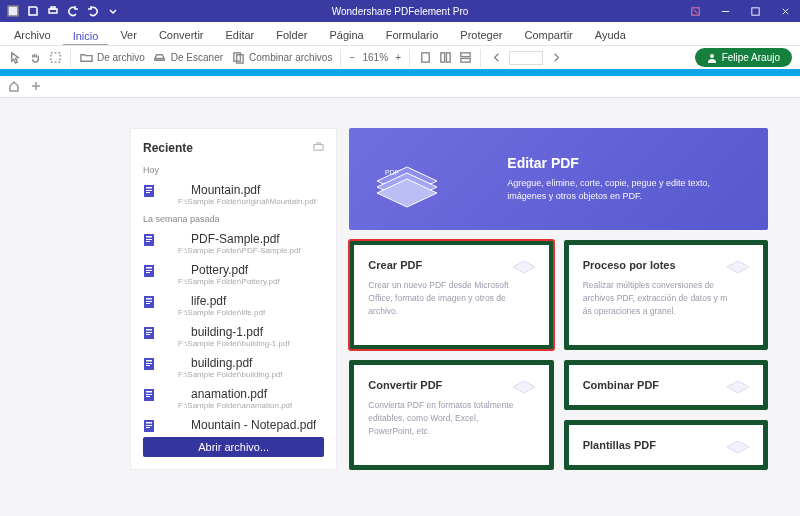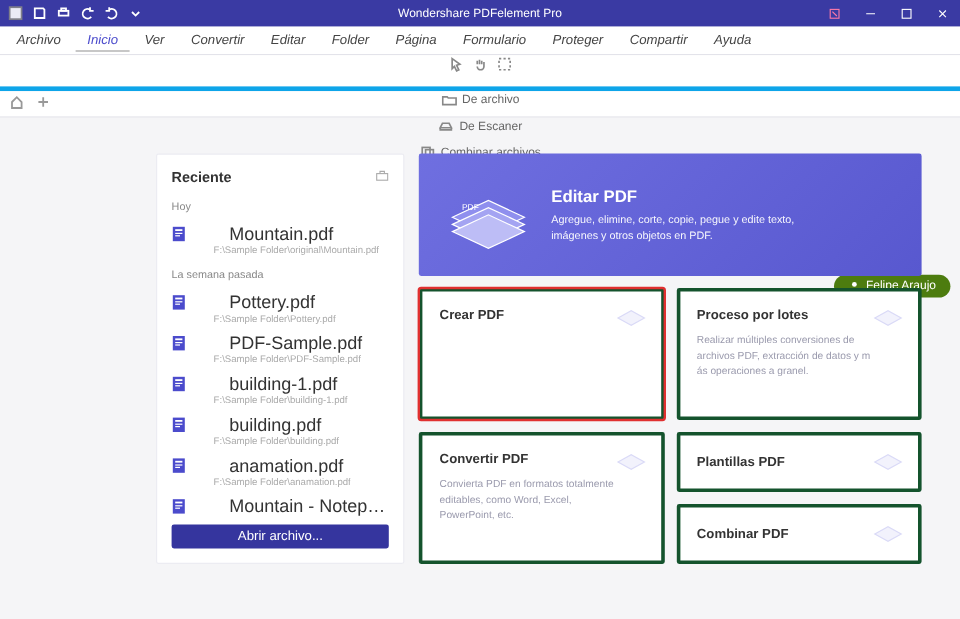--- a/index.html
+++ b/index.html
@@ -4,56 +4,56 @@
 <style>
 * { box-sizing: border-box; margin: 0; padding: 0; }
 body { font-family: "Segoe UI", Arial, sans-serif; font-size: 11px; color: #333; background: #f5f5f7; width: 800px; height: 516px; overflow: hidden; }
 .titlebar { height: 22px; background: #3a3aa3; display: flex; align-items: center; color: #fff; font-size: 10px; position: relative; }
 .titlebar .tb-left { display: flex; gap: 6px; padding-left: 6px; }
 .titlebar .tb-left svg { width: 12px; height: 12px; }
 .titlebar .tb-title { position: absolute; left: 50%; transform: translateX(-50%); font-size: 10px; }
 .titlebar .tb-right { margin-left: auto; display: flex; align-items: center; gap: 4px; padding-right: 2px; }
 .win-btn { width: 26px; height: 22px; display: flex; align-items: center; justify-content: center; color: #fff; font-size: 10px; }
 .tb-right svg { width: 11px; height: 11px; }
-.menubar { height: 24px; background: #fff; border-bottom: 1px solid #e3e3ea; display: flex; align-items: center; padding: 0 4px; gap: 2px; font-style: italic; }
+.menubar { height: 24px; background: #fff; border-bottom: 1px solid #e3e3ea; display: flex; align-items: flex-end; padding: 0 4px; gap: 2px; }
 .menu-item { padding: 4px 10px; font-size: 11px; color: #444; cursor: pointer; }
 .menu-item.active { color: #4b4bcc; border-bottom: 1px solid #a3a3a3; padding-bottom: 2px; }
-.toolbar { height: 30px; background: #fff; border-bottom: 4px solid #0ea5e9; display: flex; align-items: center; padding: 0 8px; gap: 8px; font-size: 10px; color: #666; flex-direction: column; }
+.toolbar { height: 30px; background: #fff; border-bottom: 7px solid #0ea5e9; display: flex; align-items: center; padding: 0 8px; gap: 8px; font-size: 10px; color: #666; }
 .tool-grp { display: flex; align-items: center; gap: 6px; }
 .tool-ic { width: 14px; height: 14px; display: inline-flex; align-items: center; justify-content: center; }
 .tool-ic svg { width: 13px; height: 13px; stroke: #888; fill: none; stroke-width: 1.5; }
 .sep { width: 1px; height: 18px; background: #e3e3ea; }
 .tool-btn { display: flex; align-items: center; gap: 4px; color: #666; }
 .zoom { display: flex; align-items: center; gap: 6px; }
 .zoom span.val { min-width: 28px; text-align: center; }
-.user-pill { margin-left: auto; background: #4d7c0f; color: #fff; border-radius: 12px; padding: 4px 12px; display: flex; align-items: center; gap: 5px; font-size: 10px; }
+.user-pill { margin-left: auto; background: #15803d; color: #fff; border-radius: 12px; padding: 4px 12px; display: flex; align-items: center; gap: 5px; font-size: 10px; }
 .user-pill svg { width: 10px; height: 10px; fill: #fff; stroke: none; }
 .tabstrip { height: 22px; background: #fff; border-bottom: 1px solid #e3e3ea; display: flex; align-items: center; padding: 0 8px; gap: 10px; color: #888; }
 .tabstrip svg { width: 12px; height: 12px; stroke: #999; fill: none; stroke-width: 1.5; }
 .workspace { display: flex; gap: 12px; padding: 30px 32px 12px 130px; }
 .panel { background: #fff; border: 1px solid #ececf2; border-radius: 2px; }
 .recent { width: 208px; padding: 12px 0 12px 0; display: flex; flex-direction: column; justify-content: space-between; }
 .recent-head { display: flex; align-items: center; justify-content: space-between; padding: 0 12px 6px; font-size: 12px; font-weight: 600; color: #333; }
 .rh-icon svg { width: 11px; height: 11px; stroke: #aaa; fill: none; }
 .subhead { font-size: 9px; color: #888; padding: 4px 12px; }
 .file-item { display: flex; align-items: flex-start; gap: 7px; padding: 4px 12px; }
 .file-ic { width: 12px; height: 14px; margin-top: 1px; }
 .file-ic svg { width: 12px; height: 14px; }
 .file-txt { display: flex; flex-direction: column; overflow: hidden; }
-.file-name { font-size: 15px; color: #333; white-space: nowrap; overflow: hidden; text-overflow: ellipsis; max-width: 160px; padding-left: 29px; }
+.file-name { font-size: 12px; color: #333; white-space: nowrap; overflow: hidden; text-overflow: ellipsis; max-width: 160px; padding-left: 29px; }
 .file-path { font-size: 8px; color: #aaa; white-space: nowrap; overflow: hidden; text-overflow: ellipsis; max-width: 160px; padding-left: 16px; }
 .open-btn { margin: 0 12px 0; background: #35359e; color: #fff; text-align: center; padding: 4px 0; font-size: 11px; border-radius: 2px; }
 .rightcol { width: 420px; display: flex; flex-direction: column; gap: 10px; }
 .hero { background: linear-gradient(135deg,#6f6fe0,#5858cf); border-radius: 2px; height: 102px; display: flex; align-items: center; padding: 0 18px; color: #fff; gap: 12px; }
 .hero-ic { width: 80px; height: 64px; flex-shrink: 0; }
-.hero-txt { display: flex; flex-direction: column; gap: 6px; }
+.hero-txt { display: flex; flex-direction: column; gap: 6px; margin-left: 48px; }
 .hero-title { font-size: 14px; font-weight: 600; }
 .hero-desc { font-size: 9px; line-height: 1.4; opacity: 0.95; max-width: 230px; }
 .cards { display: grid; grid-template-columns: 1fr 1fr; gap: 10px; }
-.card { background: #fff; border: 3px solid #14532d; border-radius: 2px; padding: 14px 14px 10px; position: relative; min-height: 60px; }
+.card { background: #fff; border: 5px solid #14532d; border-radius: 2px; padding: 14px 14px 10px; position: relative; min-height: 60px; }
 .card.tall { min-height: 110px; }
 .card-title { font-size: 11px; font-weight: 600; color: #333; margin-bottom: 8px; }
 .card-desc { font-size: 8.5px; color: #9a9aad; line-height: 1.5; max-width: 150px; }
 .card-ic { position: absolute; top: 10px; right: 12px; width: 26px; height: 20px; opacity: 0.55; }
 .card.highlight { outline: 2px solid #e03030; outline-offset: -1px; }
 .card.short { min-height: 50px; padding: 12px 14px; display: flex; align-items: center; }
 .card.short .card-title { margin-bottom: 0; }
 .rightstack { display: flex; flex-direction: column; gap: 10px; }
 </style>
 </head>
@@ -265,34 +265,46 @@
     <div class="subhead">La semana pasada</div>
     <div id="week-list">
         <div class="file-item">
           <span class="file-ic"><svg viewBox="0 0 12 14">
               <rect x="1" y="1" width="10" height="12" fill="#4b4bcc"></rect>
               <rect x="3" y="3" width="6" height="1.5" fill="#fff"></rect>
               <rect x="3" y="6" width="6" height="1" fill="#fff"></rect>
               <rect x="3" y="8" width="4" height="1" fill="#fff"></rect>
             </svg></span>
           <span class="file-txt">
+            <span class="file-name">PDF-Sample.pdf</span>
+            <span class="file-path">F:\Sample Folder\PDF-Sample.pdf</span>
+          </span>
+        </div>
+        <div class="file-item">
+          <span class="file-ic"><svg viewBox="0 0 12 14">
+              <rect x="1" y="1" width="10" height="12" fill="#4b4bcc"></rect>
+              <rect x="3" y="3" width="6" height="1.5" fill="#fff"></rect>
+              <rect x="3" y="6" width="6" height="1" fill="#fff"></rect>
+              <rect x="3" y="8" width="4" height="1" fill="#fff"></rect>
+            </svg></span>
+          <span class="file-txt">
             <span class="file-name">Pottery.pdf</span>
             <span class="file-path">F:\Sample Folder\Pottery.pdf</span>
           </span>
         </div>
         <div class="file-item">
           <span class="file-ic"><svg viewBox="0 0 12 14">
               <rect x="1" y="1" width="10" height="12" fill="#4b4bcc"></rect>
               <rect x="3" y="3" width="6" height="1.5" fill="#fff"></rect>
               <rect x="3" y="6" width="6" height="1" fill="#fff"></rect>
               <rect x="3" y="8" width="4" height="1" fill="#fff"></rect>
             </svg></span>
           <span class="file-txt">
-            <span class="file-name">PDF-Sample.pdf</span>
-            <span class="file-path">F:\Sample Folder\PDF-Sample.pdf</span>
+            <span class="file-name">life.pdf</span>
+            <span class="file-path">F:\Sample Folder\life.pdf</span>
           </span>
         </div>
         <div class="file-item">
           <span class="file-ic"><svg viewBox="0 0 12 14">
               <rect x="1" y="1" width="10" height="12" fill="#4b4bcc"></rect>
               <rect x="3" y="3" width="6" height="1.5" fill="#fff"></rect>
               <rect x="3" y="6" width="6" height="1" fill="#fff"></rect>
               <rect x="3" y="8" width="4" height="1" fill="#fff"></rect>
             </svg></span>
           <span class="file-txt">
@@ -358,20 +370,22 @@
     </div>
 
     <div class="cards">
       <div class="card tall highlight">
         <div class="card-ic"><svg viewBox="0 0 26 20">
               <g stroke="#bcbcf0" fill="#e8e8fb">
                 <polygon points="2,12 13,6 24,12 13,18"></polygon>
               </g>
             </svg></div>
         <div class="card-title">Crear PDF</div>
+        <div class="card-desc">Crear un nuevo PDF desde Microsoft Office,
+formato de imagen y otros de archivo.</div>
       </div>
       <div class="card tall">
         <div class="card-ic"><svg viewBox="0 0 26 20">
               <g stroke="#bcbcf0" fill="#e8e8fb">
                 <polygon points="2,12 13,6 24,12 13,18"></polygon>
               </g>
             </svg></div>
         <div class="card-title">Proceso por lotes</div>
         <div class="card-desc">Realizar múltiples conversiones de archivos PDF, extracción de datos y m ás operaciones a granel.</div>
       </div>
@@ -385,27 +399,27 @@
         <div class="card-title">Convertir PDF</div>
         <div class="card-desc">Convierta PDF en formatos totalmente editables, como Word, Excel, PowerPoint, etc.</div>
       </div>
       <div class="rightstack">
         <div class="card short">
           <div class="card-ic"><svg viewBox="0 0 26 20">
                 <g stroke="#bcbcf0" fill="#e8e8fb">
                   <polygon points="2,12 13,6 24,12 13,18"></polygon>
                 </g>
               </svg></div>
-          <div class="card-title">Plantillas PDF</div>
+          <div class="card-title">Combinar PDF</div>
         </div>
         <div class="card short">
           <div class="card-ic"><svg viewBox="0 0 26 20">
                 <g stroke="#bcbcf0" fill="#e8e8fb">
                   <polygon points="2,12 13,6 24,12 13,18"></polygon>
                 </g>
               </svg></div>
-          <div class="card-title">Combinar PDF</div>
+          <div class="card-title">Plantillas PDF</div>
         </div>
       </div>
     </div>
   </div>
 
 </div>
 
 </body></html>

